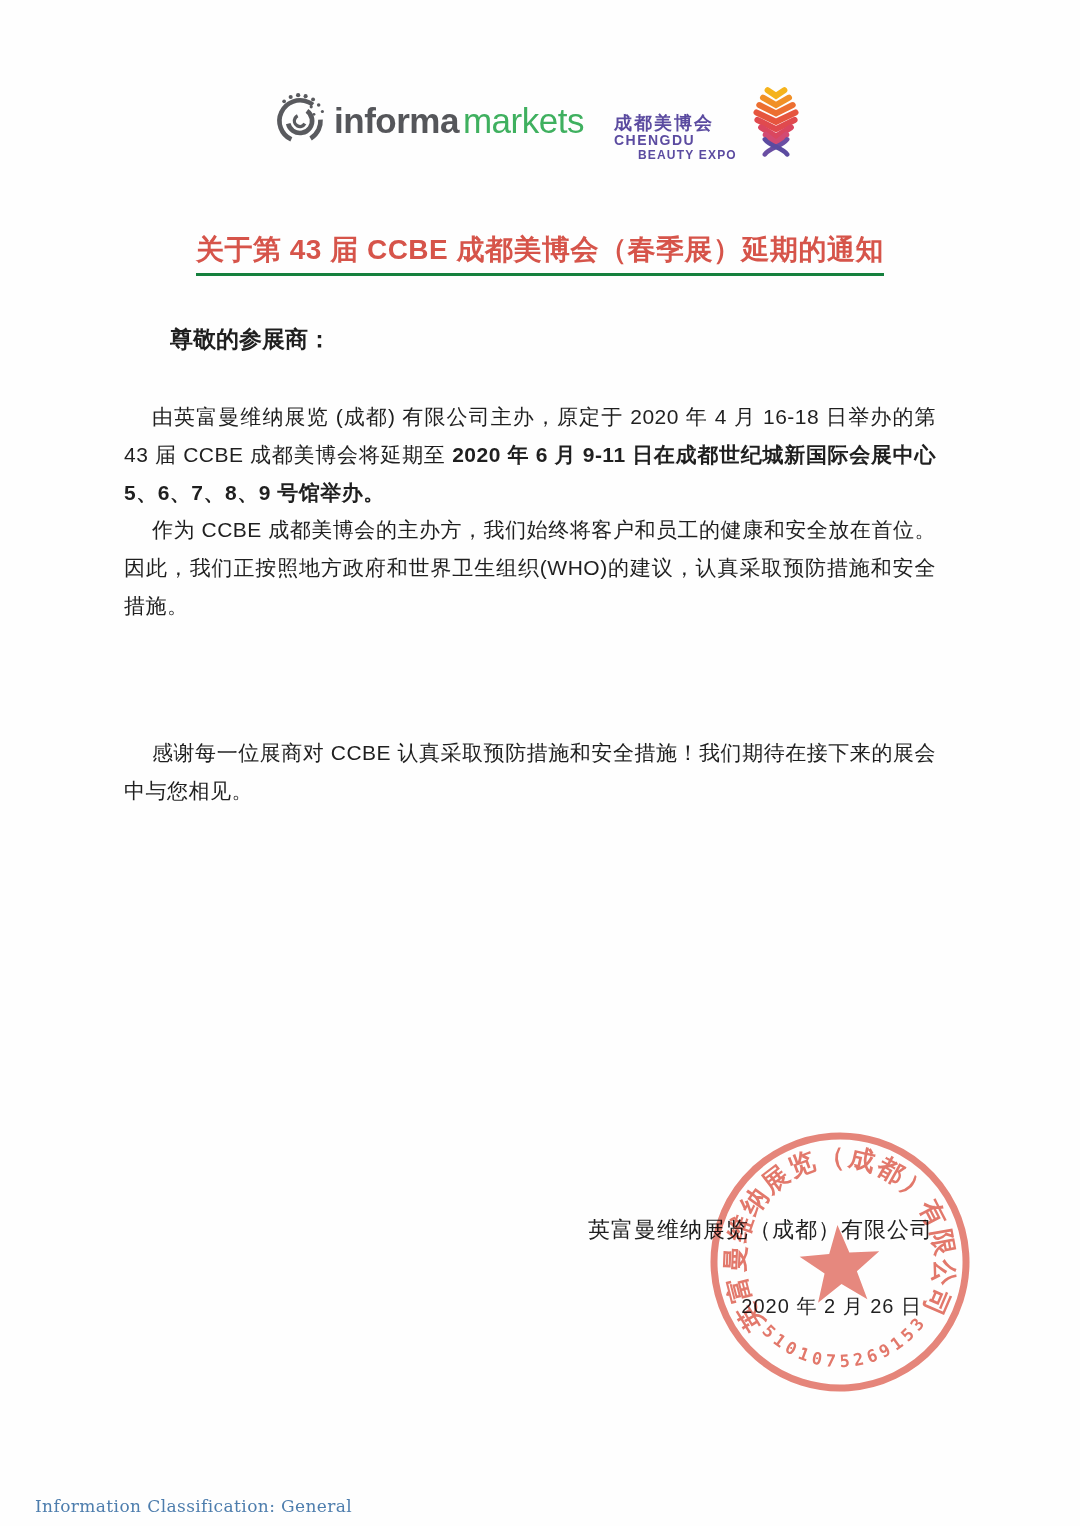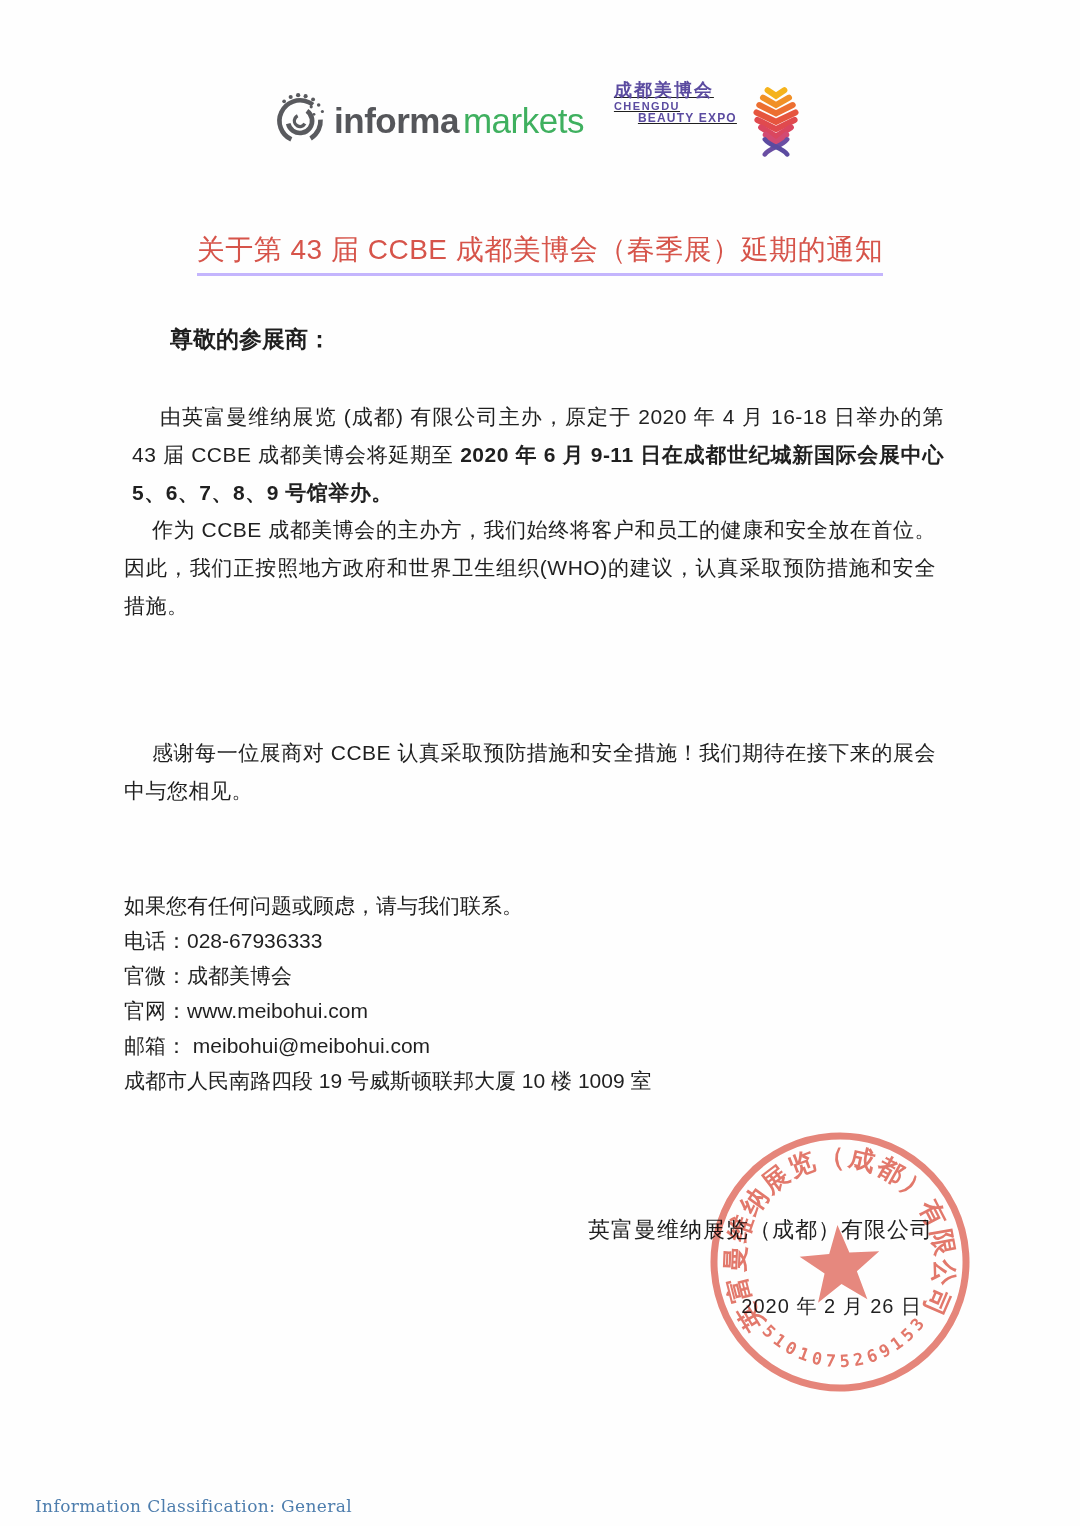--- a/index.html
+++ b/index.html
@@ -13,42 +13,42 @@
 
   
   .logo-row {
     position:absolute; top:80px; left:0; width:100%;
     display:flex; justify-content:center; align-items:center; gap:30px;
   }
   .informa-logo { display:flex; align-items:center; gap:6px; }
   .informa-word { font-size:35px; font-weight:700; color:#55565a; letter-spacing:-0.5px; }
   .markets-word { font-size:35px; font-weight:500; color:#3fb05f; letter-spacing:-0.5px; margin-left:4px; }
 
-  .chengdu-logo { display:flex; align-items:flex-start; gap:7px;text-decoration:underline; }
+  .chengdu-logo { display:flex; align-items:flex-end; gap:7px; }
   .chengdu-text { color:#5b4ba0; line-height:1.12; }
   .cd-cn  { font-size:18px; font-weight:700; letter-spacing:2px; }
-  .cd-en1 { font-size:11px; font-weight:800; letter-spacing:1.5px; }
+  .cd-en1 { font-size:14px; font-weight:800; letter-spacing:1.5px; }
   .cd-en2 { font-size:12px; font-weight:600; letter-spacing:1.2px;margin-left:24px; }
 
   
   .title-wrap { position:absolute; top:231px; left:0; width:100%; text-align:center; }
   .title {
-    display:inline-block; font-size:28px; font-weight:400; color:#d6544a;
-    border-bottom:3px solid #c4b5fd; padding-bottom:4px; letter-spacing:0.5px;
+    display:inline-block; font-size:28px; font-weight:700; color:#d6544a;
+    border-bottom:3px solid #15803d; padding-bottom:4px; letter-spacing:0.5px;
   }
 
   
   .salutation { position:absolute; left:126px; top:324px; font-size:23px; font-weight:700;margin-left:44px; }
   .para {
     position:absolute; left:124px; width:812px;
     font-size:21px; line-height:38px; letter-spacing:0.5px;
     text-align:justify; color:#1f1f1f;
   }
   .indent { text-indent:28px; }
-  .p1 { top:398px;margin-left:8px; } .p2 { top:511px; } .p3 { top:621px; } .p4 { top:734px; }
+  .p1 { top:398px; } .p2 { top:511px; } .p3 { top:621px; } .p4 { top:734px; }
   .bold { font-weight:700; }
 
   .contact { position:absolute; left:124px; top:888px; font-size:21px; }
   .contact-line { line-height:35px; }
 
   
   .signature-company {
     position:absolute; right:147px; top:1215px;
     font-size:22px; font-weight:500; letter-spacing:1px;
   }
@@ -130,28 +130,20 @@
 
   <div class="salutation">尊敬的参展商：</div>
 
   <p class="para indent p1"><span>由英富曼维纳展览 (成都) 有限公司主办，原定于 2020 年 4 月 16-18 日举办的第 43 届 CCBE 成都美博会将延期至 </span><span class="bold">2020 年 6 月 9-11 日在成都世纪城新国际会展中心 5、6、7、8、9 号馆举办。</span></p>
 
   <p class="para indent p2">作为 CCBE 成都美博会的主办方，我们始终将客户和员工的健康和安全放在首位。因此，我们正按照地方政府和世界卫生组织(WHO)的建议，认真采取预防措施和安全措施。</p>
 
 
   <p class="para indent p4">感谢每一位展商对 CCBE 认真采取预防措施和安全措施！我们期待在接下来的展会中与您相见。</p>
 
-  <div class="contact">
-    <div class="contact-line">如果您有任何问题或顾虑，请与我们联系。</div>
-    <div class="contact-line">电话：028-67936333</div>
-    <div class="contact-line">官微：成都美博会</div>
-    <div class="contact-line">官网：www.meibohui.com</div>
-    <div class="contact-line">邮箱： meibohui@meibohui.com</div>
-    <div class="contact-line">成都市人民南路四段 19 号威斯顿联邦大厦 10 楼 1009 室</div>
-  </div>
 
   <div class="signature-company">英富曼维纳展览（成都）有限公司</div>
   <div class="signature-date">2020 年 2 月 26 日</div>
 
   <div class="stamp">
     <svg width="280" height="280" viewBox="0 0 280 280">
       <defs>
         <path id="ringPath" d="M 56.9 188 A 96 96 0 1 1 223.1 188"></path>
         <path id="serialPath" d="M 41.3 175.9 A 105 105 0 0 0 238.7 175.9"></path>
       </defs>

